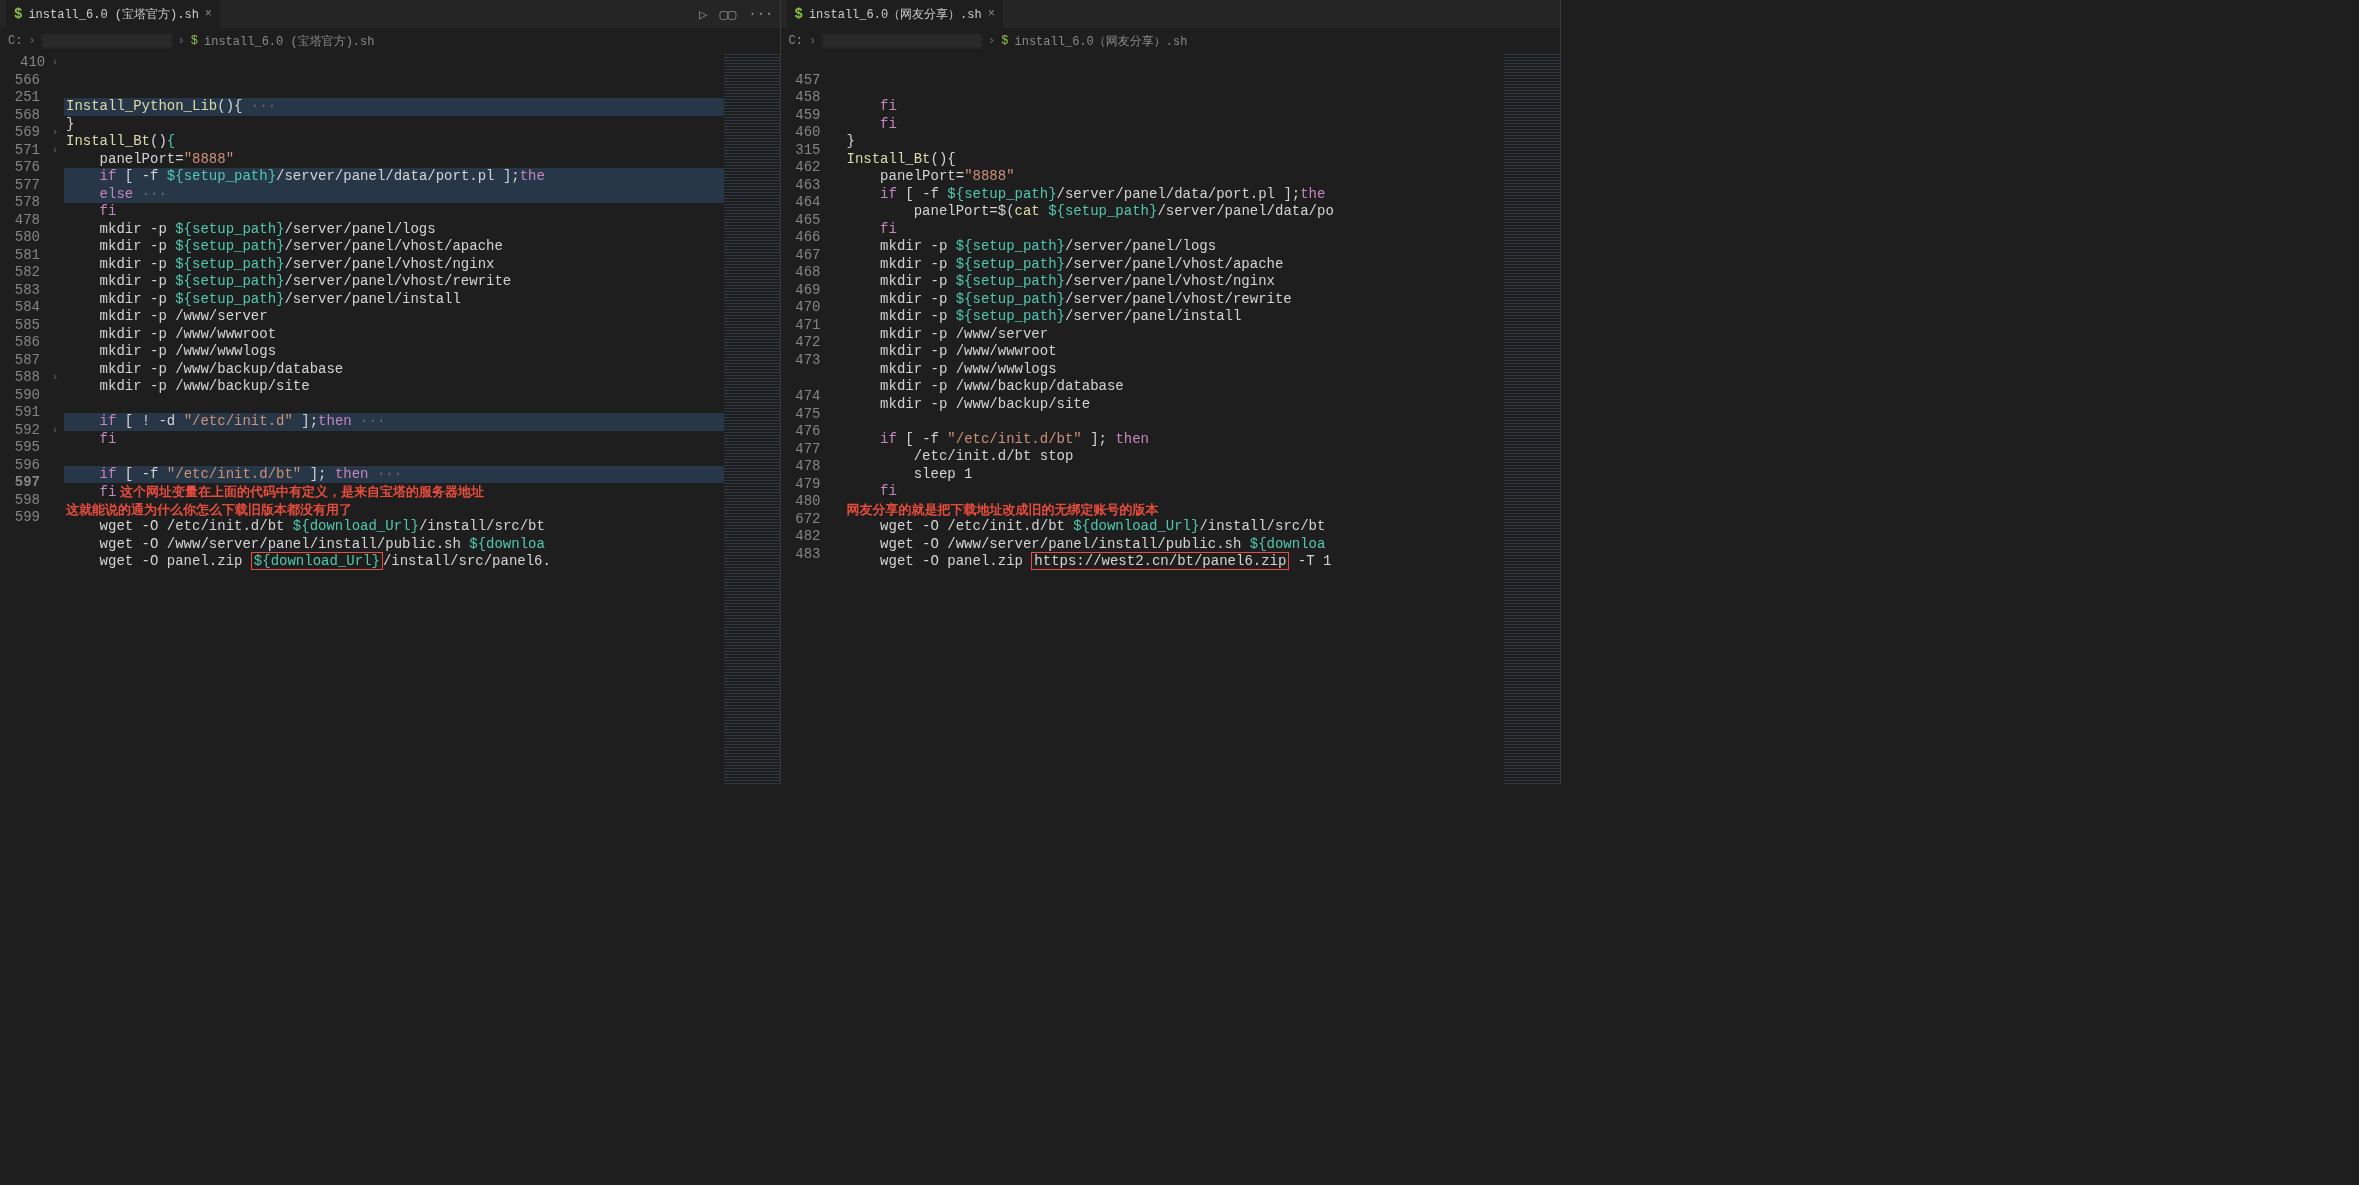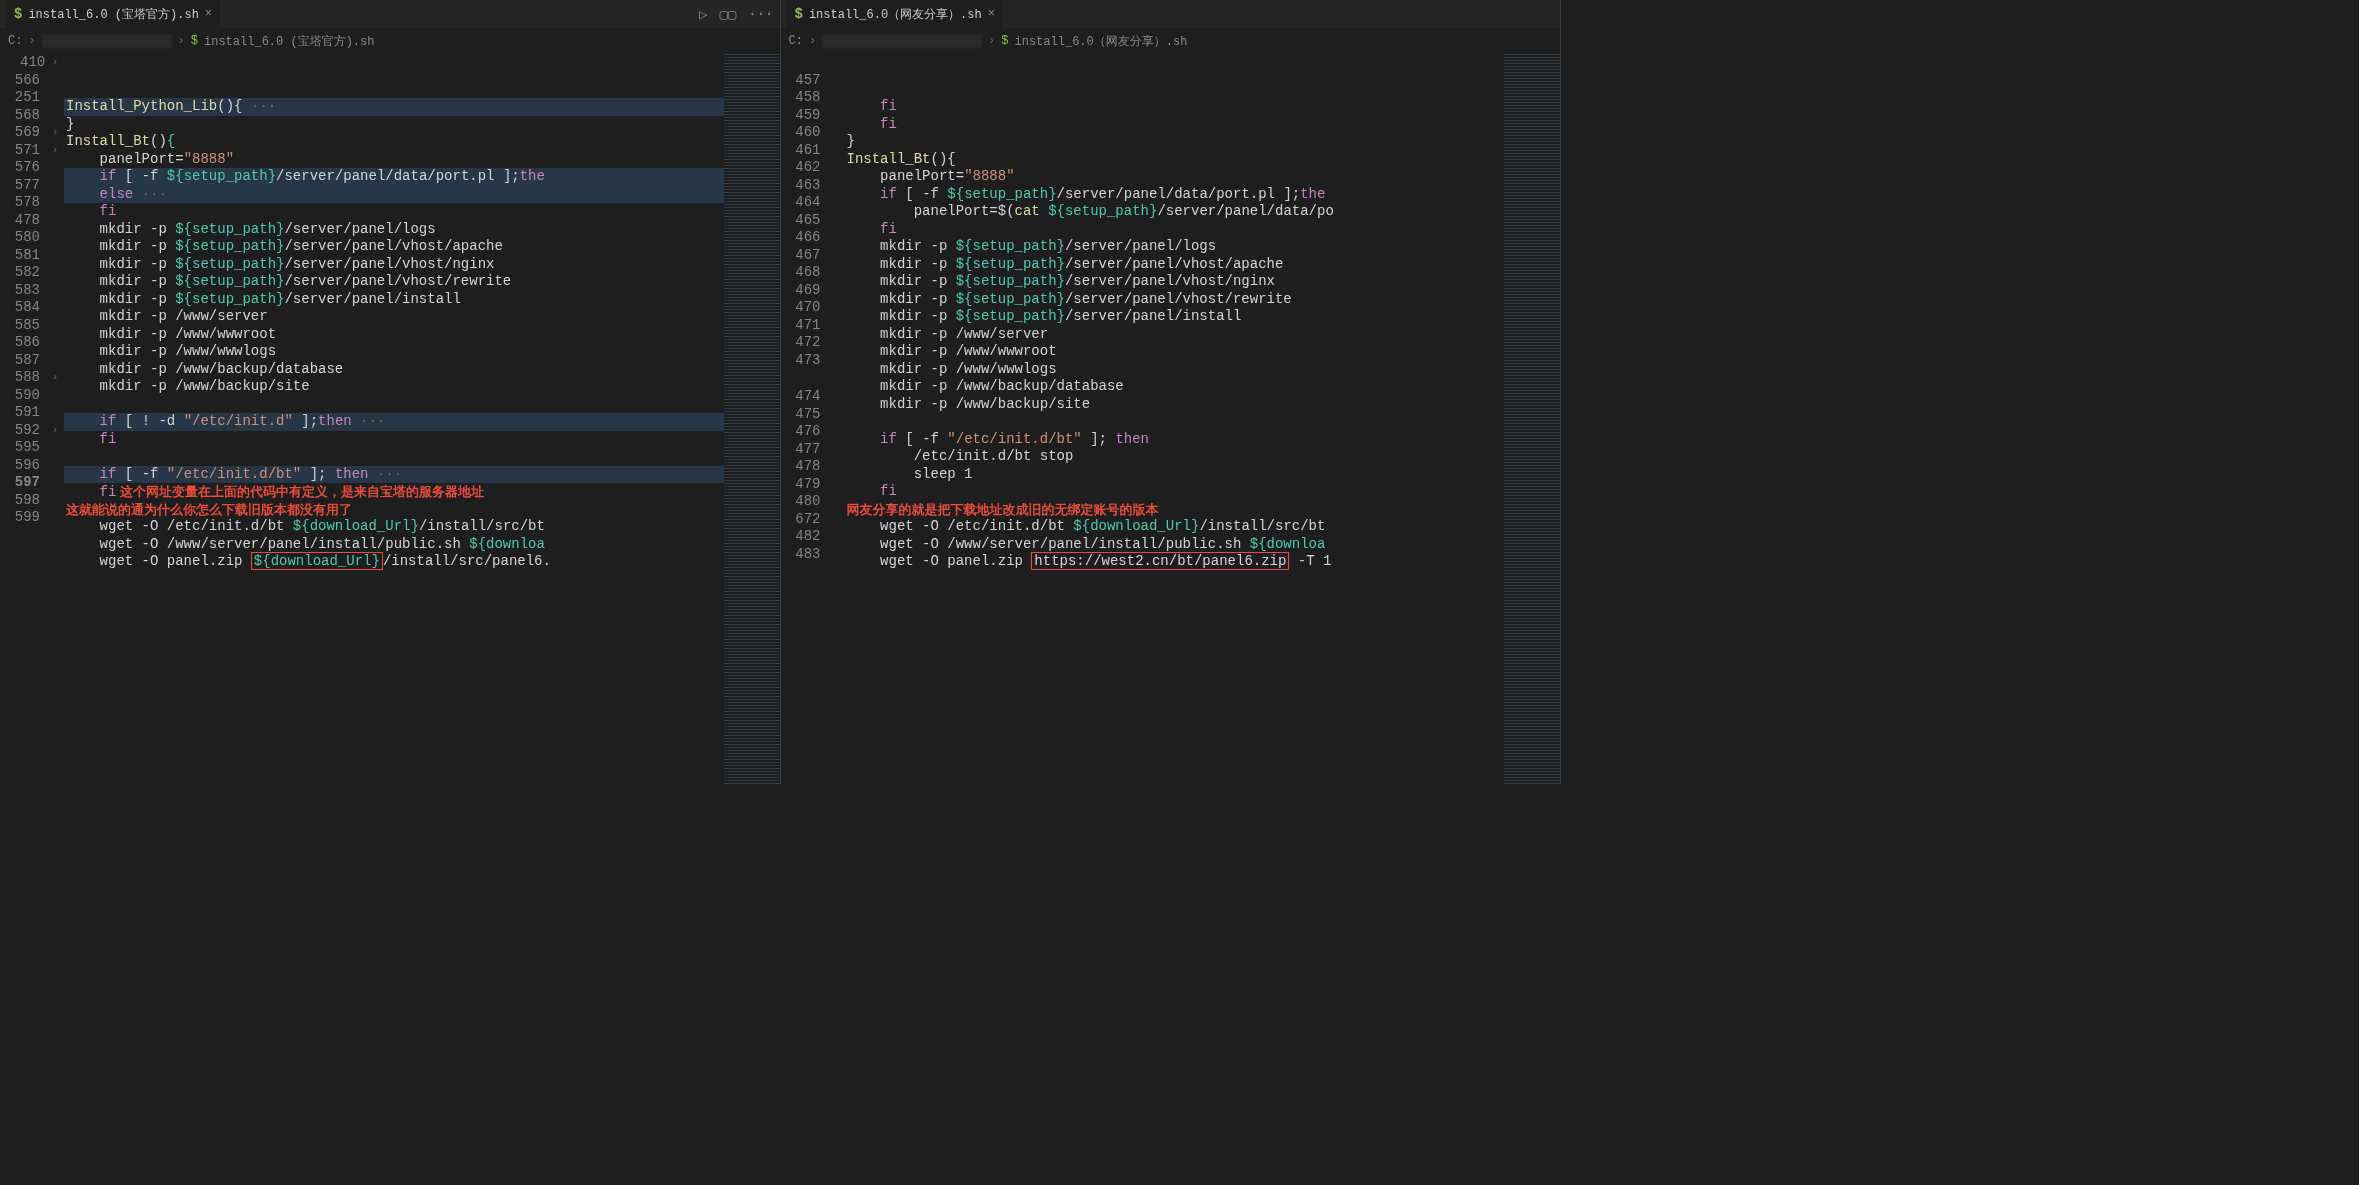--- a/index.html
+++ b/index.html
@@ -151,21 +151,21 @@
       <span class="bc-icon">$</span>
       <span>install_6.0（网友分享）.sh</span>
     </div>
     <div class="editor">
       <div class="gutter" id="gutter-r">
           <div style="height: 17.5px;"> </div>
           <div style="height: 17.5px;">457</div>
           <div style="height: 17.5px;">458</div>
           <div style="height: 17.5px;">459</div>
           <div style="height: 17.5px;">460</div>
-          <div style="height: 17.5px;">461</div>
+          <div style="height: 17.5px;">315</div>
           <div style="height: 17.5px;">462</div>
           <div style="height: 17.5px;">463</div>
           <div style="height: 17.5px;">464</div>
           <div style="height: 17.5px;">465</div>
           <div style="height: 17.5px;">466</div>
           <div style="height: 17.5px;">467</div>
           <div style="height: 17.5px;">468</div>
           <div style="height: 17.5px;">469</div>
           <div style="height: 17.5px;">470</div>
           <div style="height: 17.5px;">471</div>

